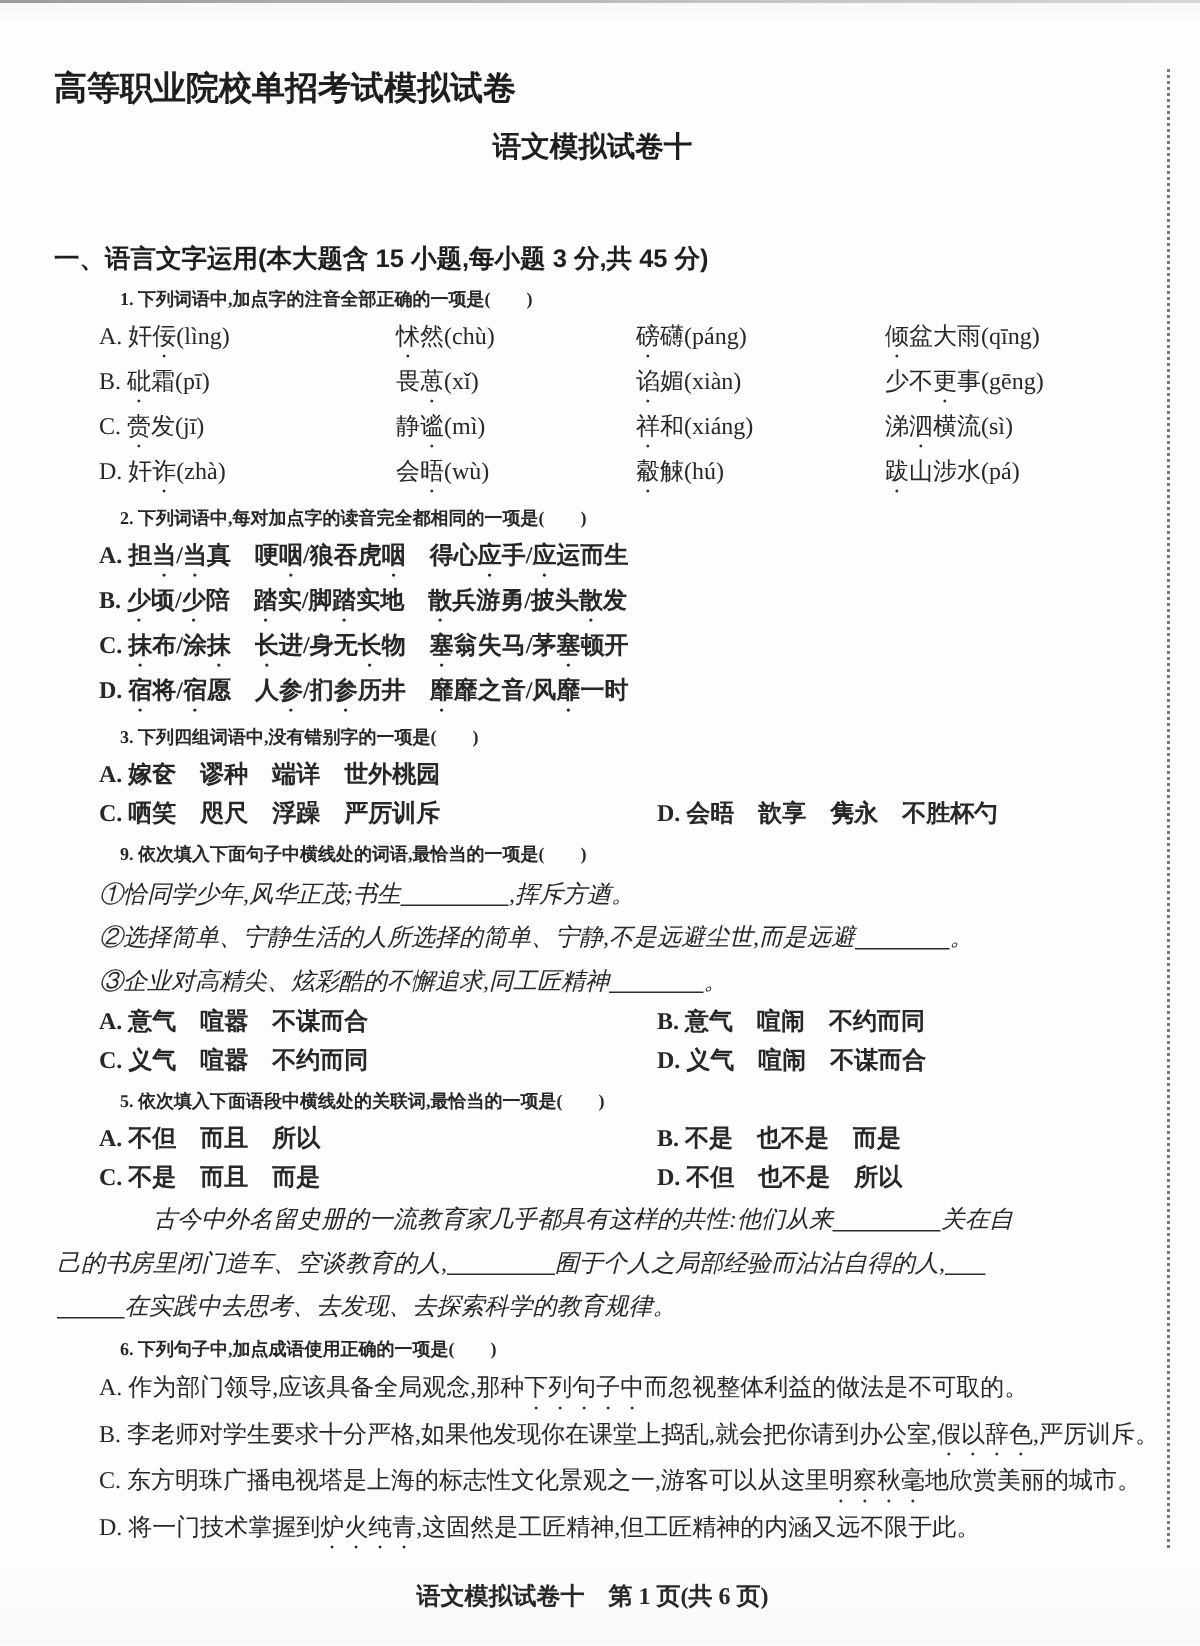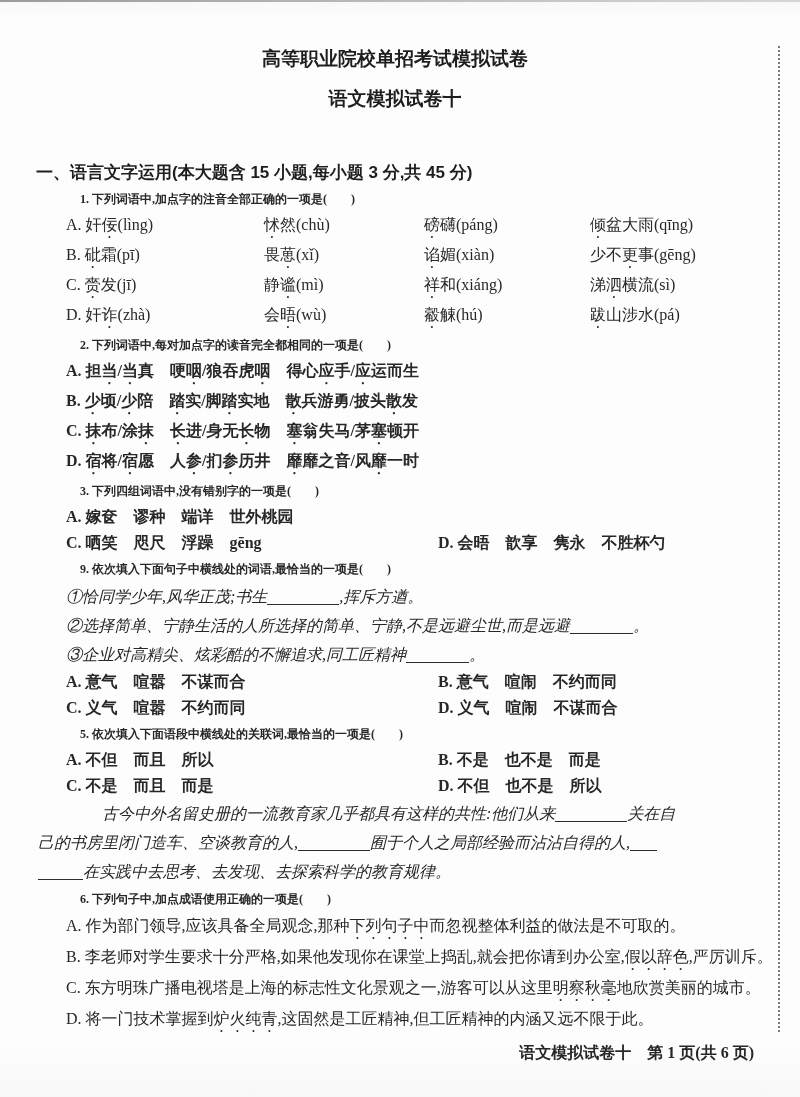--- a/index.html
+++ b/index.html
@@ -11,42 +11,42 @@
     position:relative;
     overflow:hidden;
   }
   .page { position:absolute; inset:0; background:linear-gradient(180deg,#f7f7f7 0,#fdfdfd 18px,#fdfdfd 1040px,#f8f8f8 100%); }
   .topline { position:absolute; top:0; left:0; width:100%; height:2px;
     background:linear-gradient(90deg,#9a9a9a,#c2c2c2 60%,#d6d6d6); }
   .foldline { position:absolute; top:46px; right:20px; height:986px; width:0;
     border-left:2px dotted #4e4e4e; opacity:.75; }
   .content { position:absolute; left:36px; top:44px; width:718px; }
 
-  .title { text-align:center; font-family:"Liberation Sans", sans-serif;
-    font-weight:bold; font-size:19px; line-height:30px; margin-bottom:12px; color:#1e1e1e; }
+  .title { text-align:left; font-family:"Liberation Sans", sans-serif;
+    font-weight:bold; font-size:22px; line-height:30px; margin-bottom:12px; color:#1e1e1e; }
   .subtitle { text-align:center; font-family:"Liberation Sans", sans-serif;
     font-weight:bold; font-size:19px; line-height:26px; margin-bottom:4px; color:#1e1e1e; }
   .section { font-family:"Liberation Sans", sans-serif; font-weight:bold;
     font-size:17px; line-height:26px; color:#1e1e1e;margin-top:48px; }
 
   .stem { font-weight:bold; font-size:12px; line-height:26px; white-space:nowrap;margin-left:44px; }
   .line { padding-left:30px; font-size:16px; line-height:26px; white-space:nowrap; font-weight:bold; }
   .row4 { display:flex; padding-left:30px; font-size:16px; line-height:26px; white-space:nowrap; }
   .row4 .c1 { width:198px; } .row4 .c2 { width:160px; } .row4 .c3 { width:166px; } .row4 .c4 { flex:1; }
   .row2 { display:flex; padding-left:30px; font-size:16px; line-height:26px; white-space:nowrap; font-weight:bold; }
   .row2 .l { width:372px; } .row2 .r { flex:1; }
 
   .kai { font-style:italic; font-size:16px; line-height:29px; white-space:nowrap; }
   .kai.item { padding-left:30px; }
   .kai.para1 { padding-left:2px; text-indent:64px; }
   .kai.para2, .kai.para3 { padding-left:2px; }
 
   .opt6 { font-size:16px; line-height:27px; margin-left:60px; text-indent:-30px; width:688px; }
 
-  .footer { text-align:right; font-weight:bold; font-size:16px; line-height:26px; margin-top:4px; }
+  .footer { text-align:center; font-weight:bold; font-size:16px; line-height:26px; margin-top:16px; }
 
   .em-dot {
     -webkit-text-emphasis: filled dot #2b2b2b;
     -webkit-text-emphasis-position: under right;
     text-emphasis: filled dot #2b2b2b;
     text-emphasis-position: under right;
   }
   .blank { display:inline-block; height:10px; vertical-align:-3px;
     border-bottom:1px solid #2b2b2b; }
 </style>
@@ -97,21 +97,21 @@
       <div class="line">C. <span class="em-dot">抹</span>布/涂<span class="em-dot">抹</span>　<span class="em-dot">长</span>进/身无<span class="em-dot">长</span>物　<span class="em-dot">塞</span>翁失马/茅<span class="em-dot">塞</span>顿开</div>
       <div class="line">D. <span class="em-dot">宿</span>将/<span class="em-dot">宿</span>愿　人<span class="em-dot">参</span>/扪<span class="em-dot">参</span>历井　<span class="em-dot">靡</span>靡之音/风<span class="em-dot">靡</span>一时</div>
     </div>
 
     <div class="stem">3. 下列四组词语中,没有错别字的一项是(　　)</div>
     <div>
       <div class="row2">
         <span class="l">A. 嫁奁　谬种　端详　世外桃园</span>
       </div>
       <div class="row2">
-        <span class="l">C. 哂笑　咫尺　浮躁　gēng</span>
+        <span class="l">C. 哂笑　咫尺　浮躁　严厉训斥</span>
         <span class="r">D. 会晤　歆享　隽永　不胜杯勺</span>
       </div>
     </div>
 
     <div class="stem">9. 依次填入下面句子中横线处的词语,最恰当的一项是(　　)</div>
     <div>
       <div class="kai item">①恰同学少年,风华正茂;书生<span class="blank" style="width: 72px;"></span>,挥斥方遒。</div>
       <div class="kai item">②选择简单、宁静生活的人所选择的简单、宁静,不是远避尘世,而是远避<span class="blank" style="width: 63px;"></span>。</div>
       <div class="kai item">③企业对高精尖、炫彩酷的不懈追求,同工匠精神<span class="blank" style="width: 63px;"></span>。</div>
     </div>

